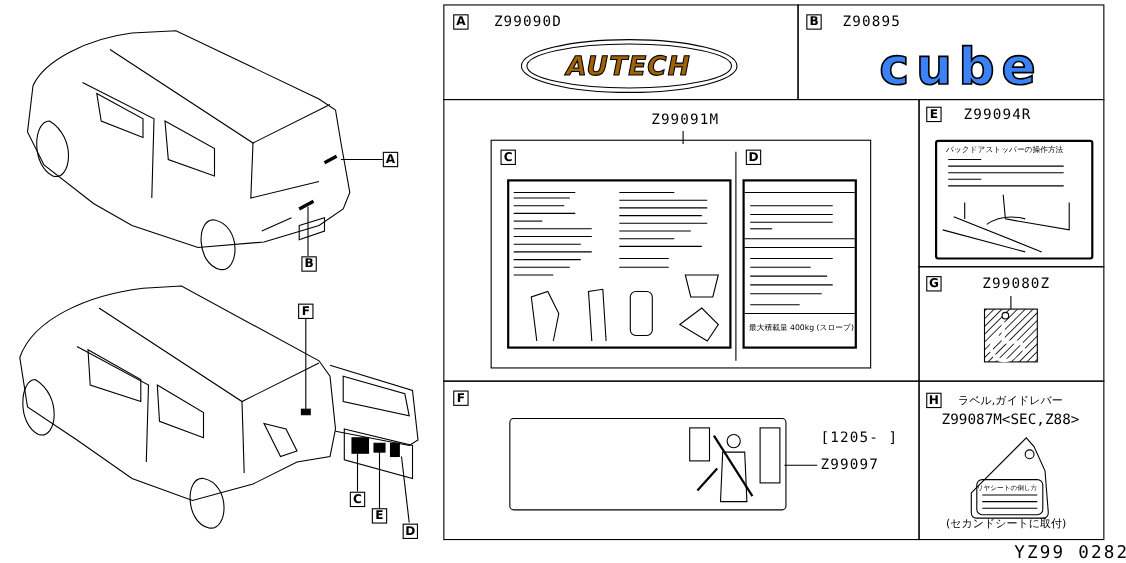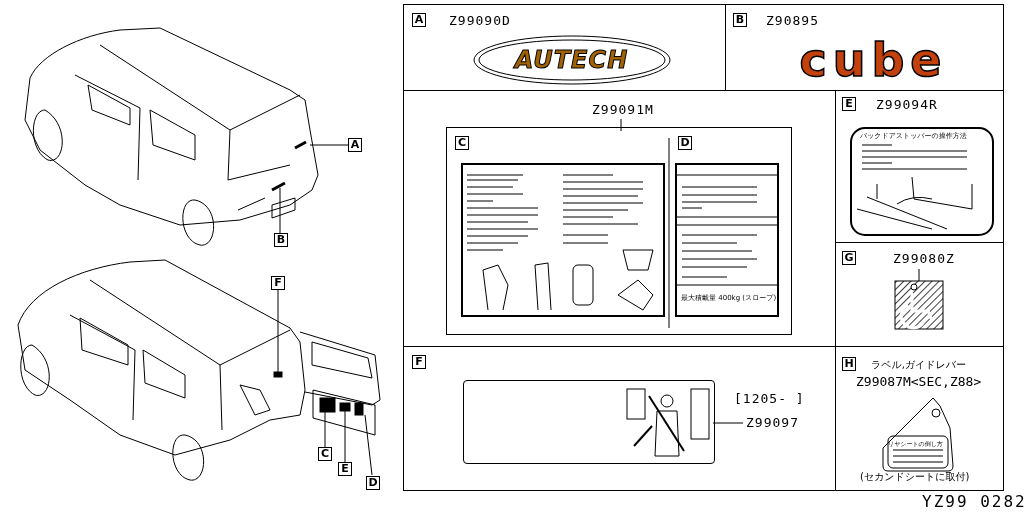--- a/index.html
+++ b/index.html
@@ -77,21 +77,21 @@
   <svg width="200" height="50" style="left:68px;top:30px">
     <ellipse cx="100" cy="25" rx="98" ry="24" class="ln"></ellipse>
     <ellipse cx="100" cy="25" rx="93" ry="20" class="ln"></ellipse>
   </svg>
   <div class="abs" style="left:90px;top:41px;width:155px;text-align:center;font:italic bold 24px/28px 'DejaVu Sans', sans-serif;color:#a16207;-webkit-text-stroke:1px #000;letter-spacing:1px">AUTECH</div>
 </div>
 
 <div class="cell" style="left:725px;top:4px;width:279px;height:87px">
   <div class="tag" style="left:7px;top:8px">B</div>
   <div class="pn" style="left:40px;top:9px">Z90895</div>
-  <div class="abs" style="left:35px;top:30px;width:225px;text-align:center;font:bold 46px/50px 'DejaVu Sans', sans-serif;color:#c2410c;-webkit-text-stroke:1.5px #000;letter-spacing:6px">cube</div>
+  <div class="abs" style="left:35px;top:30px;width:225px;text-align:center;font:bold 46px/50px 'DejaVu Sans', sans-serif;color:#3b82f6;-webkit-text-stroke:1.5px #000;letter-spacing:6px">cube</div>
 </div>
 
 <div class="cell" style="left:403px;top:90px;width:433px;height:257px">
   <div class="pn" style="left:188px;top:12px">Z99091M</div>
   <svg width="1" height="12" style="left:217px;top:28px">
       <line x1="0" y1="0" x2="0" y2="12" class="ln"></line>
     </svg>
   <div class="abs" style="left:42px;top:36px;width:344px;height:206px;border:1px solid #000">
     <div class="tag" style="left:8px;top:8px">C</div>
     <div class="tag" style="left:231px;top:8px">D</div>
@@ -153,21 +153,21 @@
         </g>
       </svg>
       <div class="jp" style="left:4px;top:129px;font-size:7px;line-height:9px">最大積載量 400kg (スロープ)</div>
     </div>
   </div>
 </div>
 
 <div class="cell" style="left:835px;top:90px;width:169px;height:153px">
   <div class="tag" style="left:6px;top:6px">E</div>
   <div class="pn" style="left:40px;top:7px">Z99094R</div>
-  <div class="abs" style="left:14px;top:36px;width:140px;height:105px;border:2px double #000;border-radius:15px">
+  <div class="abs" style="left:14px;top:36px;width:140px;height:105px;border:2px double #000;border-radius:3px">
     <div class="jp" style="left:8px;top:3px;font-size:7px;line-height:9px">バックドアストッパーの操作方法</div>
     <svg width="140" height="105" style="left:0;top:0">
       <g class="ln">
         <line x1="10" y1="16" x2="40" y2="16"></line>
           <line x1="10" y1="22" x2="115" y2="22"></line>
         <line x1="10" y1="28" x2="115" y2="28"></line>
           <line x1="10" y1="34" x2="40" y2="34"></line>
         <line x1="10" y1="40" x2="115" y2="40"></line>
         <path d="M5,80 L80,100 M15,68 L95,100 M25,55 L25,70 M60,48 L62,70 L120,80 L120,55"></path>
         <path d="M45,75 Q60,65 80,70"></path>
@@ -200,21 +200,21 @@
       <g class="ln">
         <rect x="3" y="8" width="18" height="30"></rect>
         <rect x="67" y="8" width="18" height="50"></rect>
         <circle cx="43" cy="20" r="6"></circle>
         <path d="M33,30 L53,30 L55,75 L31,75 Z"></path>
         <line x1="25" y1="15" x2="60" y2="70" stroke-width="2"></line>
         <line x1="28" y1="45" x2="10" y2="65" stroke-width="2"></line>
       </g>
     </svg>
   </div>
-  <div class="pn" style="left:330px;top:45px">[1205-   ]</div>
+  <div class="pn" style="left:342px;top:45px">[1205-   ]</div>
   <svg width="30" height="1" style="left:309px;top:76px">
       <line x1="0" y1="0" x2="30" y2="0" class="ln"></line>
     </svg>
   <div class="pn" style="left:342px;top:69px">Z99097</div>
 </div>
 
 <div class="cell" style="left:835px;top:346px;width:169px;height:145px">
   <div class="tag" style="left:6px;top:10px">H</div>
   <div class="jp" style="left:35px;top:12px;font-size:10px">ラベル,ガイドレバー</div>
   <div class="pn" style="left:20px;top:28px;letter-spacing:0">Z99087M&lt;SEC,Z88&gt;</div>

